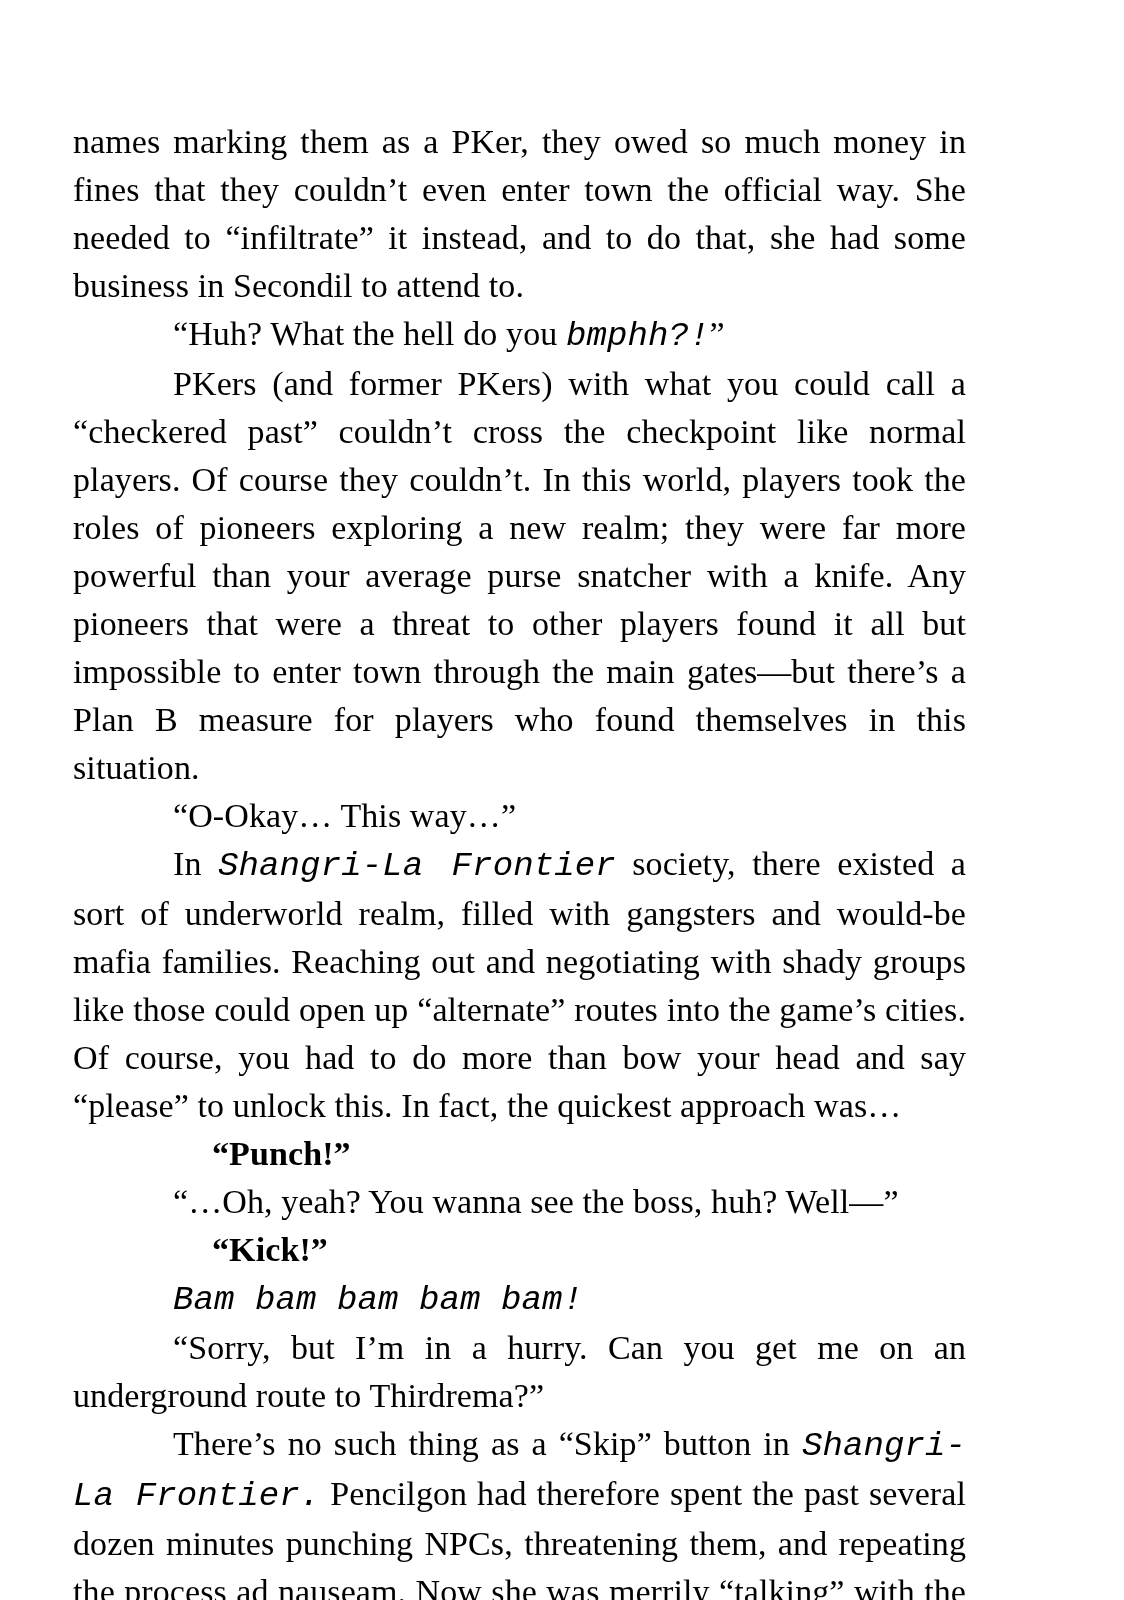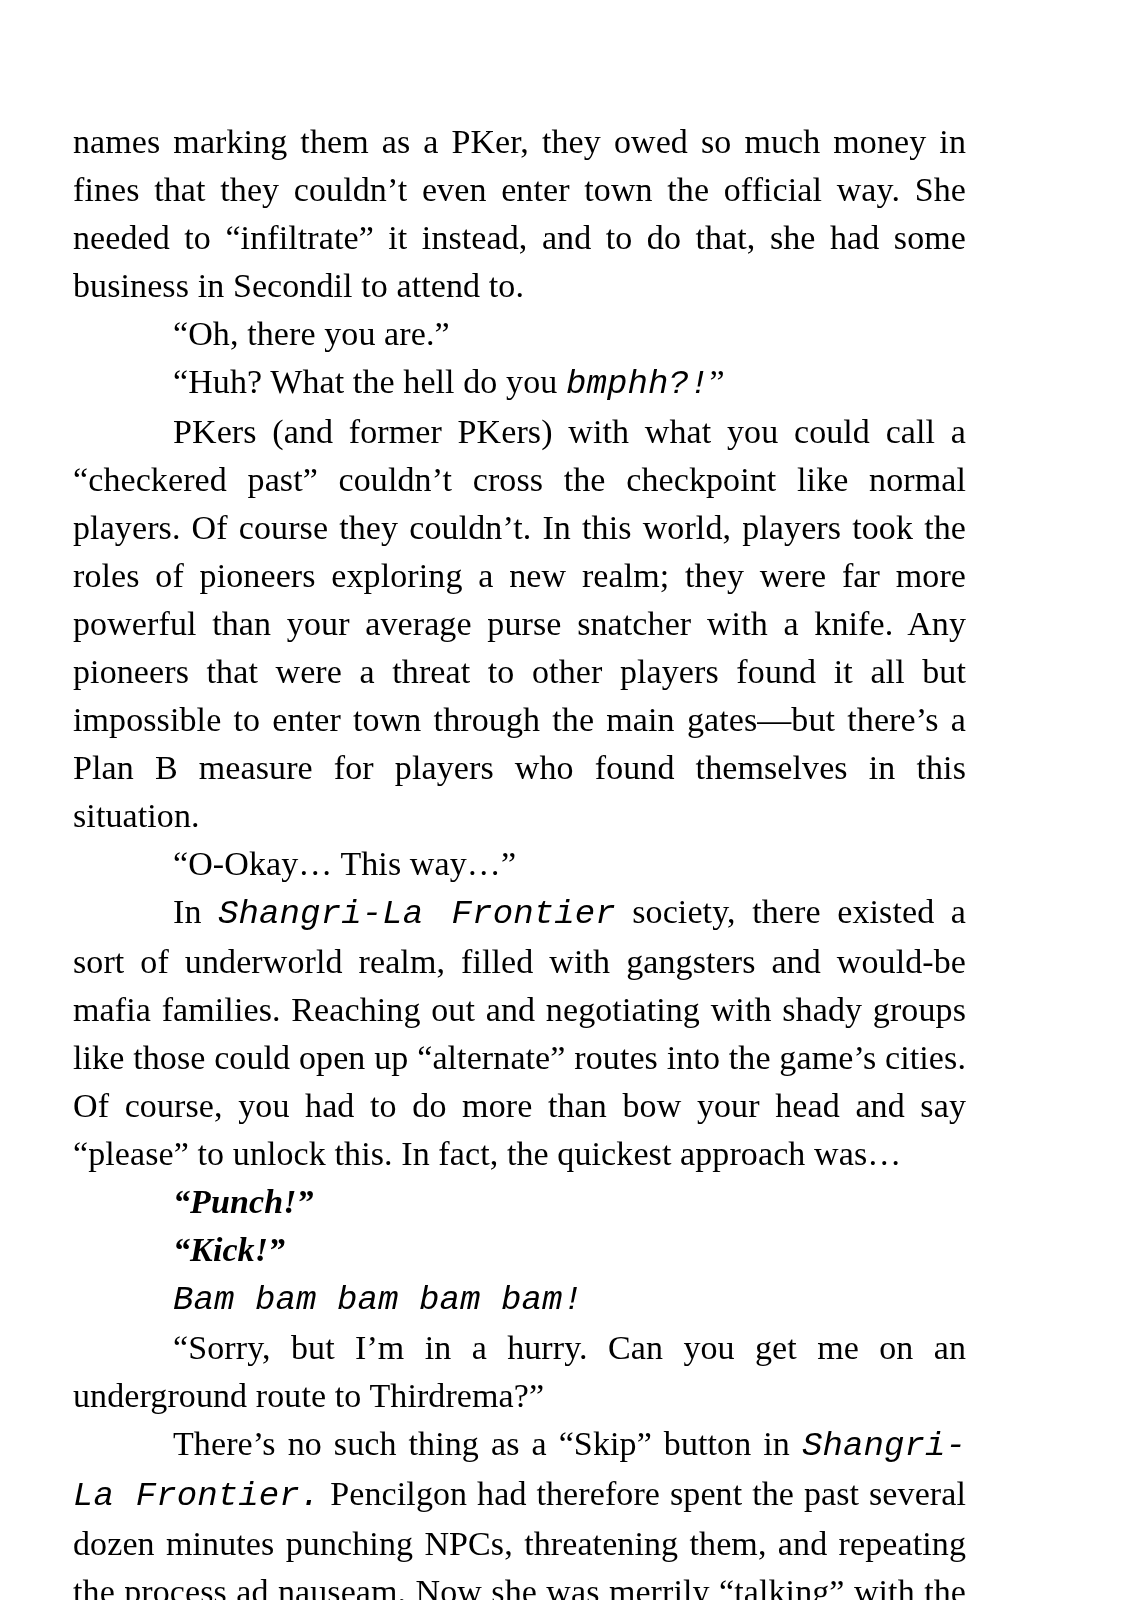--- a/index.html
+++ b/index.html
@@ -34,36 +34,36 @@
   }
   p.para {
     margin: 0;
     text-indent: 100px;
     text-align: justify;
   }
   
   p.para { text-align-last: left; }
 
   .em-i   { font-style: italic; font-family: Liberation Mono, monospace; }
-  .em-bi  { font-style: italic; font-weight: bold; }
+  .em-bi  { font-weight: bold; margin-left: 39px; }
 
   .gap { height: 33.4px; }
 </style>
 </head>
 <body>
 
 <div class="page">
   <div class="body-text" id="text-block">
       <p class="para" style="text-indent: 0px;"><span>names marking them as a PKer, they owed so much money in fines that they couldn’t even enter town the official way. She needed to “infiltrate” it instead, and to do that, she had some business in Secondil to attend to.</span></p>
-      <p class="para"><span>“Oh, there you are.”</span></p>
       <p class="para"><span>“Huh? What the hell do you </span><span class="em-i">bmphh?!</span><span>”</span></p>
       <p class="para"><span>PKers (and former PKers) with what you could call a “checkered past” couldn’t cross the checkpoint like normal players. Of course they couldn’t. In this world, players took the roles of pioneers exploring a new realm; they were far more powerful than your average purse snatcher with a knife. Any pioneers that were a threat to other players found it all but impossible to enter town through the main gates—but there’s a Plan B measure for players who found themselves in this situation.</span></p>
       <p class="para"><span>“O-Okay… This way…”</span></p>
       <p class="para"><span>In </span><span class="em-i">Shangri-La Frontier</span><span> society, there existed a sort of underworld realm, filled with gangsters and would-be mafia families. Reaching out and negotiating with shady groups like those could open up “alternate” routes into the game’s cities. Of course, you had to do more than bow your head and say “please” to unlock this. In fact, the quickest approach was…</span></p>
       <p class="para"><span class="em-bi">“Punch!”</span></p>
+      <p class="para"><span>“…Oh, yeah? You wanna see the boss, huh? Well—”</span></p>
       <p class="para"><span class="em-bi">“Kick!”</span></p>
       <p class="para"><span class="em-i">Bam bam bam bam bam!</span></p>
       <p class="para"><span>“Sorry, but I’m in a hurry. Can you get me on an underground route to Thirdrema?”</span></p>
       <p class="para"><span>There’s no such thing as a “Skip” button in </span><span class="em-i">Shangri-La Frontier.</span><span> Pencilgon had therefore spent the past several dozen minutes punching NPCs, threatening them, and repeating the process ad nauseam. Now she was merrily “talking” with the boss that controlled Secondil—a.k.a. throwing her goblin axe at him from point-blank range, veins popping on her forehead.</span></p>
       <div class="gap"></div>
       <p class="para"><span>“…So where’s my payment?”</span></p>
       <p class="para"><span>“Put it on my tab, pleeeease!”</span></p>
     </div>
 </div>
 

